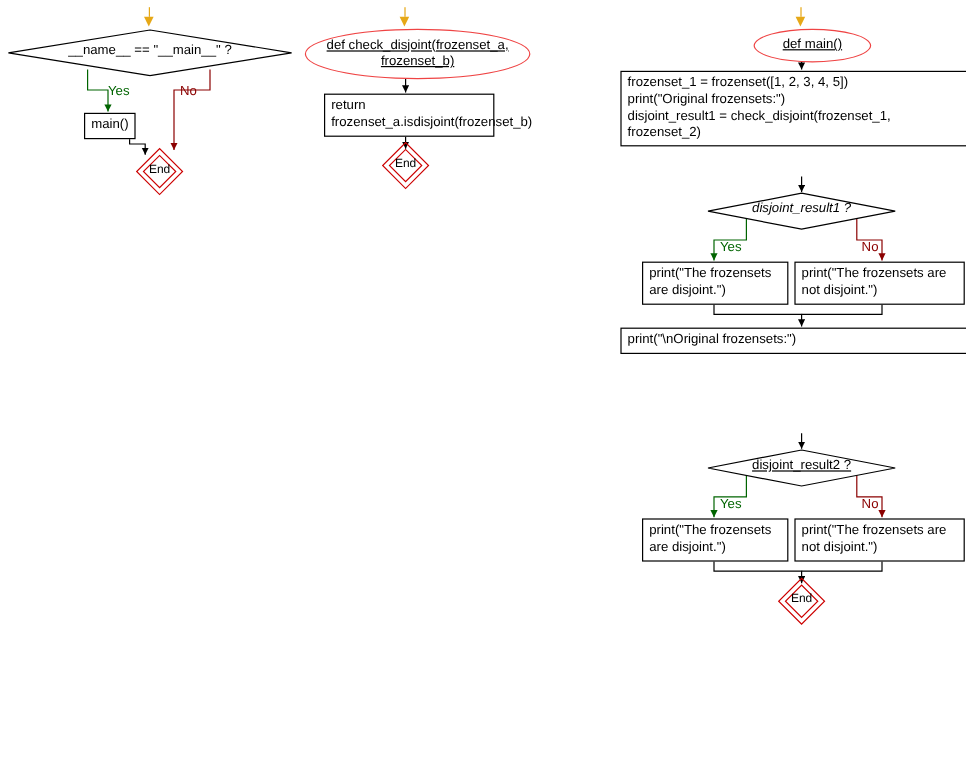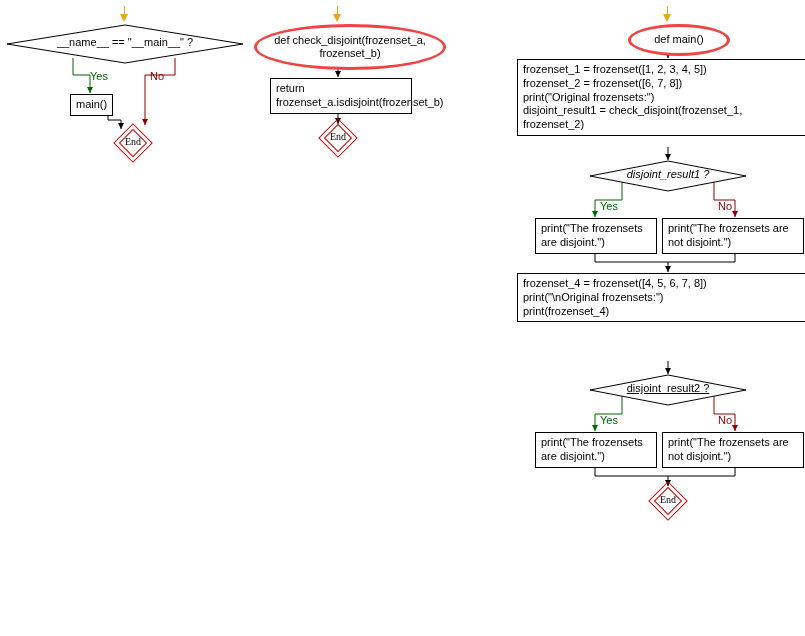--- a/index.html
+++ b/index.html
@@ -21,27 +21,28 @@
     border: 1px solid #000;
     padding: 3px 5px;
     text-align: left;
     line-height: 1.25;
   }
   .rect.center {
     text-align: left;
   }
   .ellipse {
     background: #fff;
-    border: 3px solid #ef4444;
+    border: 1px solid #ef4444;
     border-radius: 50%;
     display: flex;
     align-items: center;
     justify-content: center;
     padding: 4px 8px;
     line-height: 1.2;
+    text-decoration: underline;
   }
   .edge-label {
     position: absolute;
     font-size: 11px;
   }
   .yes { color: #006400; }
   .no { color: #8b0000; }
   svg.edges {
     position: absolute;
     top: 0;
@@ -57,21 +58,21 @@
   }
   .end-outer {
     position:absolute; width:26px; height:26px; border:1px solid #c00;
     transform: rotate(45deg); left:1px; top:1px;
   }
   .end-inner {
     position:absolute; width:18px; height:18px; border:1px solid #c00;
     transform: rotate(45deg); left:5px; top:5px;
   }
   .end-text {
-    position:absolute; width:30px; text-align:center; top:8px; font-size:10px;font-family:Liberation Serif, serif;
+    position:absolute; width:30px; text-align:center; top:8px; font-size:10px;
   }
   
   .entry-arrow {
     position:absolute; width:0; height:0;
     border-left:4px solid transparent;
     border-right:4px solid transparent;
     border-top:8px solid #e6a817;
   }
   .entry-stem {
     position:absolute; width:1px; height:8px; background:#e6a817;
@@ -155,21 +156,20 @@
 
 <div class="entry-stem" style="left:667px; top:6px;"></div>
 <div class="entry-arrow" style="left:663px; top:14px;"></div>
 
 <div class="node ellipse" style="left:628px; top:24px; width:80px; height:18px;">
   <span>def main()</span>
 </div>
 
 <div id="block1" class="node rect" style="left:517px; top:59px; width:280px;">
     <div>frozenset_1 = frozenset([1, 2, 3, 4, 5])</div>
-    <div>frozenset_2 = frozenset([6, 7, 8])</div>
     <div>print("Original frozensets:")</div>
     <div>disjoint_result1 = check_disjoint(frozenset_1, frozenset_2)</div>
   </div>
 
 <svg style="position:absolute; left:588px; top:160px; width:160px; height:32px;">
   <polygon points="80,1 158,16 80,31 2,16" fill="#fff" stroke="#000"></polygon>
 </svg>
 <div class="node" style="left:588px; top:168px; width:160px;font-style:italic;">
   <span>disjoint_result1 ?</span>
 </div>
@@ -180,23 +180,21 @@
 <div id="d1yes" class="node rect" style="left:535px; top:218px; width:110px;">
     <div>print("The frozensets</div>
     <div>are disjoint.")</div>
   </div>
 <div id="d1no" class="node rect" style="left:662px; top:218px; width:130px;">
     <div>print("The frozensets are</div>
     <div>not disjoint.")</div>
   </div>
 
 <div id="block2" class="node rect" style="left:517px; top:273px; width:280px;">
-    <div>frozenset_4 = frozenset([4, 5, 6, 7, 8])</div>
     <div>print("\nOriginal frozensets:")</div>
-    <div>print(frozenset_4)</div>
   </div>
 
 <svg style="position:absolute; left:588px; top:374px; width:160px; height:32px;">
   <polygon points="80,1 158,16 80,31 2,16" fill="#fff" stroke="#000"></polygon>
 </svg>
 <div class="node" style="left:588px; top:382px; width:160px;text-decoration:underline;">
   <span>disjoint_result2 ?</span>
 </div>
 
 <div class="edge-label yes" style="left:600px; top:414px;">Yes</div>

